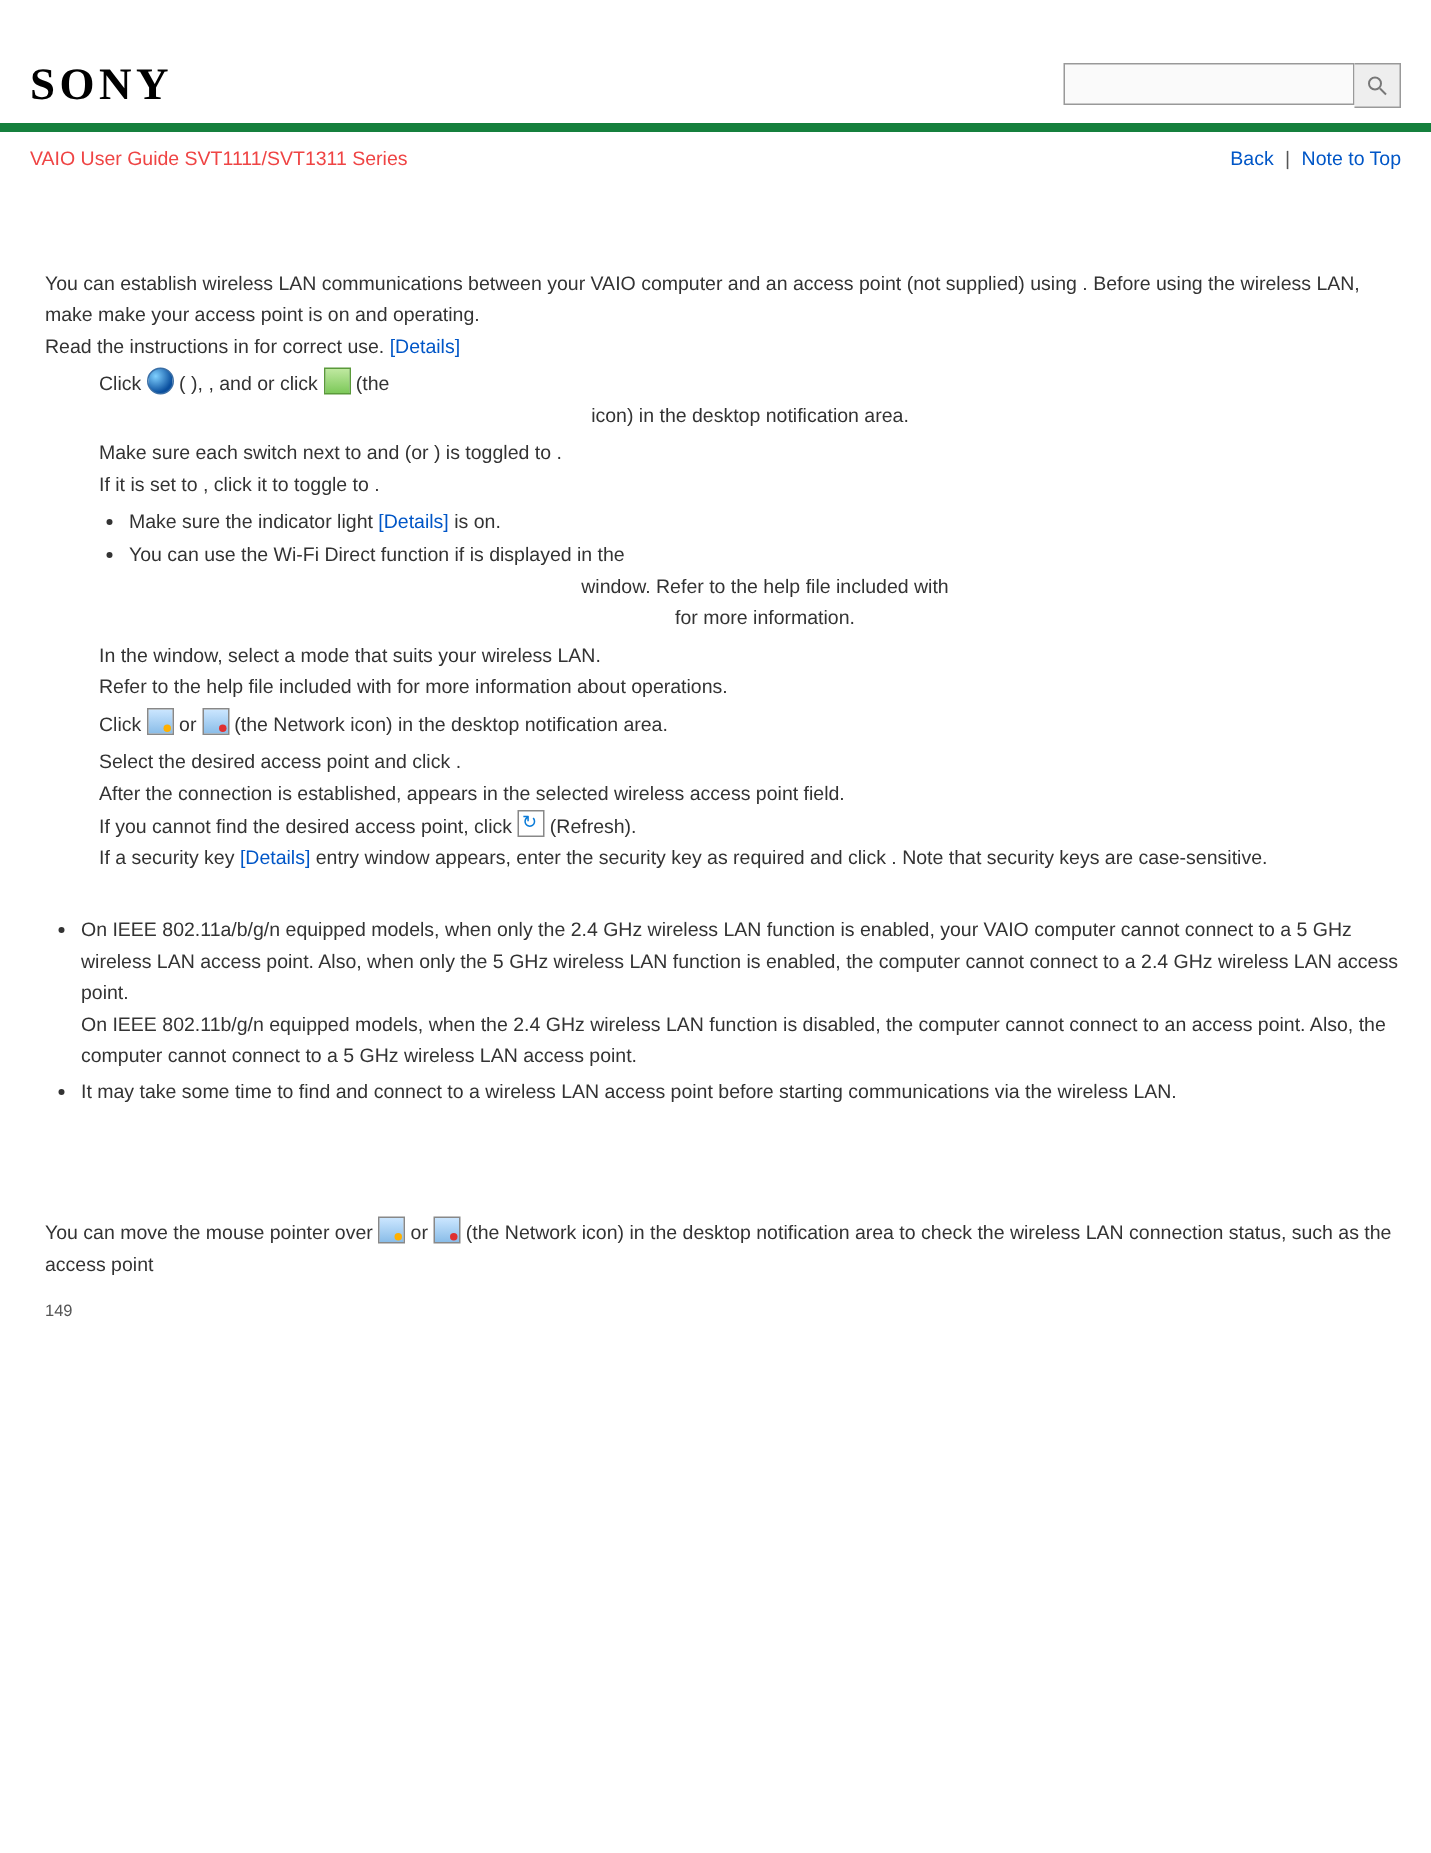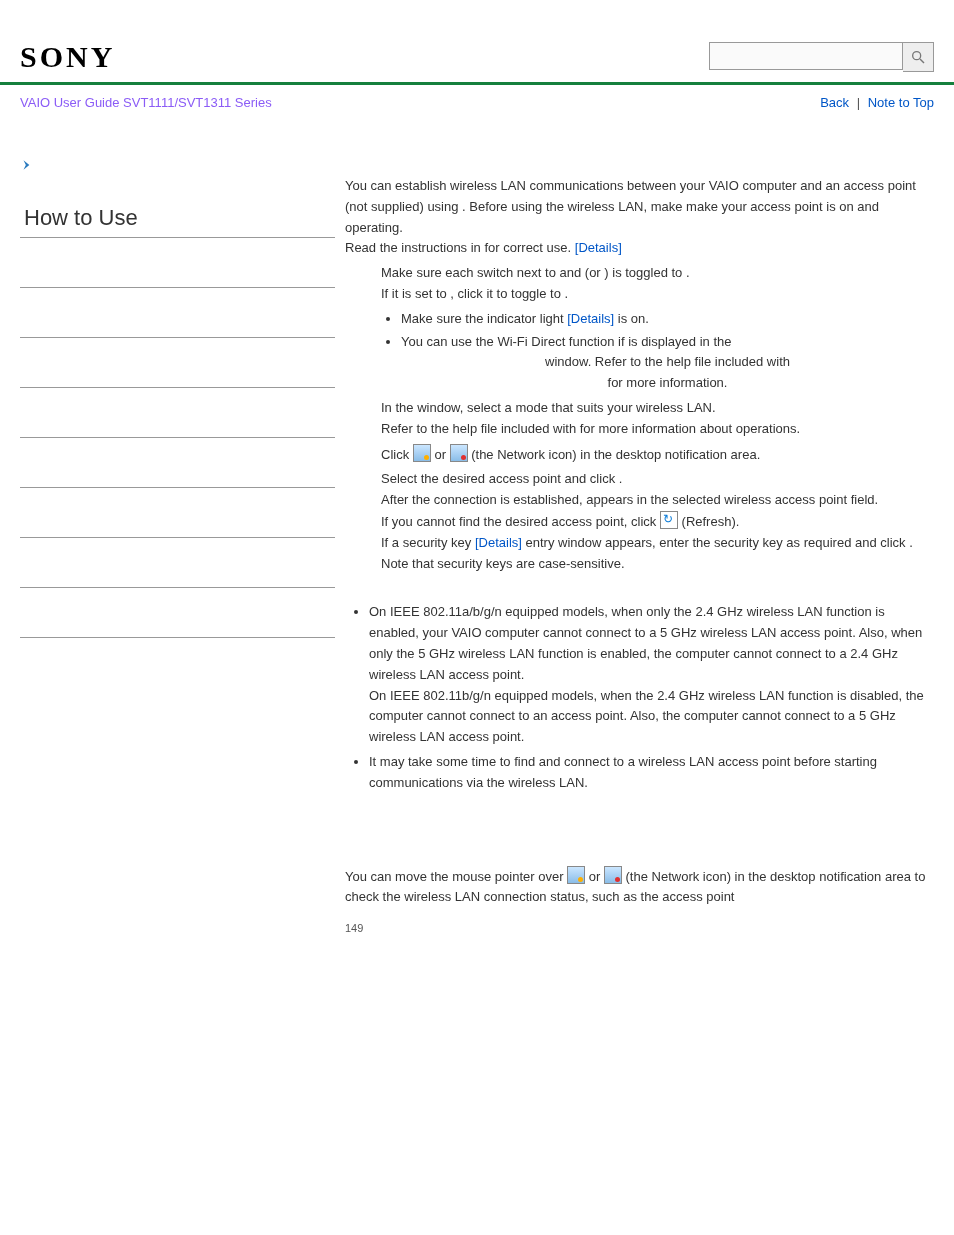--- a/index.html
+++ b/index.html
@@ -14,21 +14,21 @@
     width: 954px;
     margin: 0 auto;
     padding-top: 40px;
     position: relative;
   }
   .header-bar {
     display: flex;
     justify-content: space-between;
     align-items: center;
     padding: 0 20px 8px 20px;
-    border-bottom: 3px solid #15803d;
+    border-bottom: 6px solid #15803d;
   }
   .logo {
     font-family: "Times New Roman", serif;
     font-weight: bold;
     font-size: 30px;
     letter-spacing: 3px;
     color: #000;
   }
   .search-wrap {
     display: flex;
@@ -53,21 +53,21 @@
     justify-content: center;
     cursor: pointer;
   }
   .search-btn svg { width: 16px; height: 16px; }
   .subhead {
     display: flex;
     justify-content: space-between;
     padding: 10px 20px 8px 20px;
     font-size: 13px;
   }
-  .subhead-left { color: #8b5cf6; }
+  .subhead-left { color: #ef4444; }
   .nav-links a { color: #0056c7; text-decoration: none; cursor: pointer; }
   .nav-sep { color: #555; margin: 0 4px; }
   .content {
     display: flex;
     padding: 40px 20px 0 20px;
   }
   .sidebar {
     width: 315px;
     flex-shrink: 0;
   }
@@ -192,48 +192,47 @@
   <div class="subhead">
     <div class="subhead-left">VAIO User Guide SVT1111/SVT1311 Series</div>
     <div class="nav-links">
       <a>Back</a>
       <span class="nav-sep">|</span>
       <a>Note to Top</a>
     </div>
   </div>
 
   <div class="content">
-    <div class="sidebar">
-      <div class="chev">
-        <svg viewBox="0 0 24 24">
-            <path fill="#2a7bbf" d="M6 4 L16 12 L6 20 L10 12 Z"></path>
-          </svg>
-      </div>
-      <h2 class="how-title">How to Use</h2>
-      <div class="side-row side-sep-first"></div>
-      <div class="side-row"></div>
-      <div class="side-row"></div>
-      <div class="side-row"></div>
-      <div class="side-row"></div>
-      <div class="side-row"></div>
-      <div class="side-row"></div>
-      <div class="side-row"></div>
-    </div>
 
     <div class="main">
       <p>
         <span>You can establish wireless LAN communications between your VAIO computer and an access point (not supplied) using </span>
         <span>. Before using the wireless LAN, make make your access point is on and operating.</span>
       </p>
       <p>
         <span>Read the instructions in </span>
         <span> for correct use. </span>
         <a class="details-link">[Details]</a>
       </p>
 
+      <div class="step">
+        <p>
+          <span>Click </span>
+          <span class="inline-icon orb"></span>
+          <span> (</span>
+          <span>), </span>
+          <span>, and </span>
+          <span> or click </span>
+          <span class="inline-icon sc"></span>
+          <span> (the</span>
+        </p>
+        <p style="text-align:center">
+          <span> icon) in the desktop notification area.</span>
+        </p>
+      </div>
 
       <div class="step">
         <p>
           <span>Make sure each switch next to </span>
           <span> and </span>
           <span> (or </span>
           <span>) is toggled to </span>
           <span>.</span>
         </p>
         <p>

